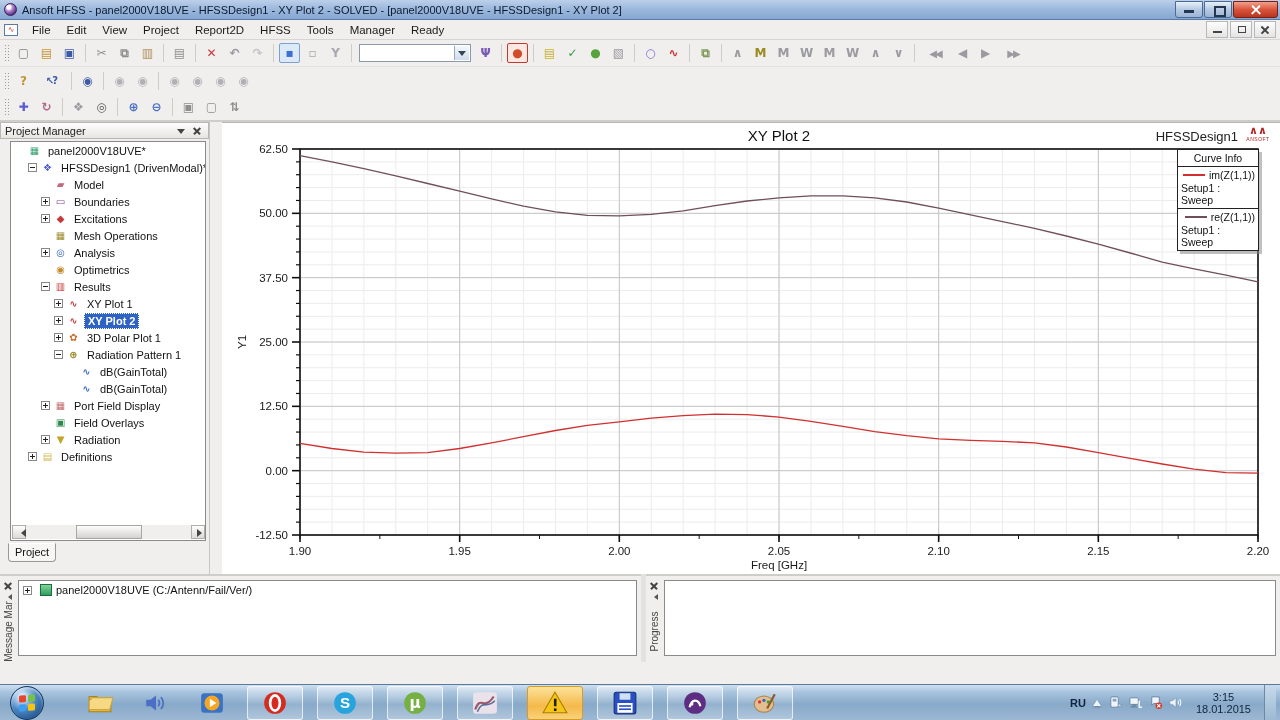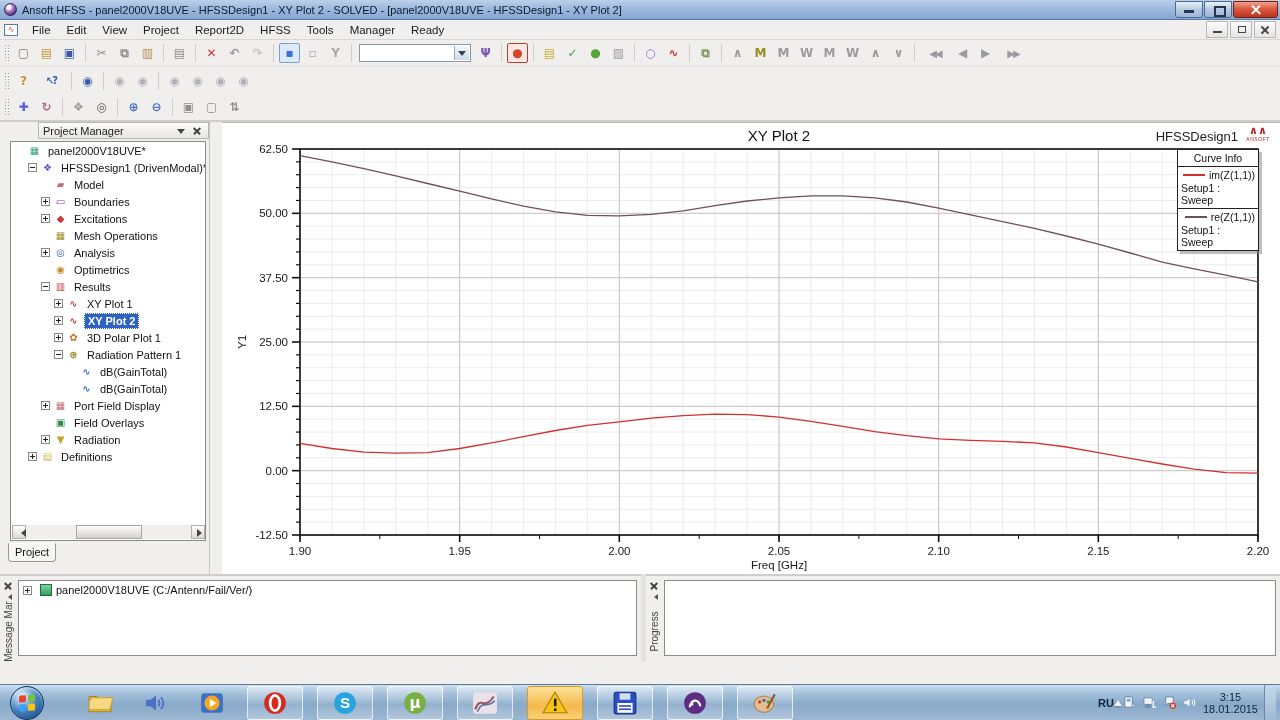--- a/index.html
+++ b/index.html
@@ -59,21 +59,21 @@
   .tb-combo { width:112px; height:18px; border:1px solid #8a9aac; background:#fff; margin:0 3px;
     position:relative; display:flex; align-items:center; }
   .tb-combo input { border:none; outline:none; width:94px; height:14px; font-size:11px; padding:0 2px; }
   .combo-arrow { position:absolute; right:1px; top:1px; width:15px; height:14px;
     background:linear-gradient(#f4f8fc,#cfdcec); border-left:1px solid #9ab; display:flex; align-items:center; justify-content:center; }
   .combo-arrow::after { content:""; border:4px solid transparent; border-top:5px solid #345; margin-top:4px; }
   
   .main { position:absolute; left:0; top:122px; width:1280px; height:452px; }
   .pm-panel { position:absolute; left:0; top:0; width:210px; height:452px; background:#f0efee; border-right:1px solid #c8c6c4; }
   .pm-header { height:17px; background:linear-gradient(#fdfdfd,#e7e5e2); border:1px solid #b9b7b4;
-    display:flex; align-items:center; padding:0 4px; font-size:11px; color:#222;margin-left:38px; }
+    display:flex; align-items:center; padding:0 4px; font-size:11px; color:#222; }
   .pm-header .spacer { flex:1; }
   .pm-hbtn { width:14px; height:13px; position:relative; margin-left:2px; }
   .tri-down::after { content:""; position:absolute; left:3px; top:5px; border:4px solid transparent; border-top:5px solid #444; }
   .sm-x::before,.sm-x::after { content:""; position:absolute; left:50%; top:50%; width:9px; height:1.6px; background:#444; }
   .sm-x::before{ transform:translate(-50%,-50%) rotate(45deg);} .sm-x::after{ transform:translate(-50%,-50%) rotate(-45deg);}
   .tree-box { position:absolute; left:10px; top:19px; width:196px; height:400px; background:#fff;
     border:1px solid #8a8a8a; overflow:hidden; }
   .tree-item { height:17px; display:flex; align-items:center; white-space:nowrap; font-size:11px; cursor:default; }
   .tree-item .lbl { padding:1px 3px; }
   .tree-item.selected .lbl { background:#2e63c4; color:#fff; font-weight:bold; border:1px dotted #fff; }
@@ -135,21 +135,21 @@
     background:radial-gradient(circle at 35% 30%, #cfe4f7 0 10%, #4a86c4 45%, #1d4e86 85%);
     border:1px solid #16385e; box-shadow:inset 0 2px 3px rgba(255,255,255,.6); }
   .win-flag { position:absolute; left:8px; top:8px; width:16px; height:16px; display:grid;
     grid-template-columns:7px 7px; grid-template-rows:7px 7px; gap:2px; transform:skewY(-4deg); }
   .win-flag span { border-radius:1.5px; }
   .tb-app { width:44px; height:34px; display:flex; align-items:center; justify-content:center; flex:0 0 auto; }
   .tb-app svg { width:26px; height:26px; }
   .tb-app.framed { width:56px; border:1px solid rgba(255,255,255,.7); border-radius:3px; margin:0 1px;
     background:linear-gradient(rgba(255,255,255,.45),rgba(255,255,255,.10) 55%, rgba(255,255,255,.22)); }
   .tb-app.active { background:linear-gradient(#fce29a,#f5b94a 60%,#f9d27a); border-color:#d99a2a; }
-  .tray { margin-left:auto; display:flex; align-items:center; padding-right:4px; height:36px; }
+  .tray { margin-left:auto; display:flex; align-items:center; gap:7px; padding-right:4px; height:36px; }
   .tray-lang { font-size:11px; color:#10253f; font-weight:bold; }
   .tray-up { width:0; height:0; border:4px solid transparent; border-bottom:6px solid #eef4fa; margin-top:-4px;
     filter:drop-shadow(0 1px 1px rgba(0,0,0,.3)); }
   .tray-ico svg { width:15px; height:15px; display:block; }
   .tray-clock { text-align:center; font-size:11px; color:#10253f; line-height:12px; padding:0 6px; }
   .show-desktop { width:12px; height:36px; border-left:1px solid #6a8aa8; background:linear-gradient(180deg,#c8daea,#9ab8d2); flex:0 0 auto; }
 </style>
 </head>
 <body>
 

